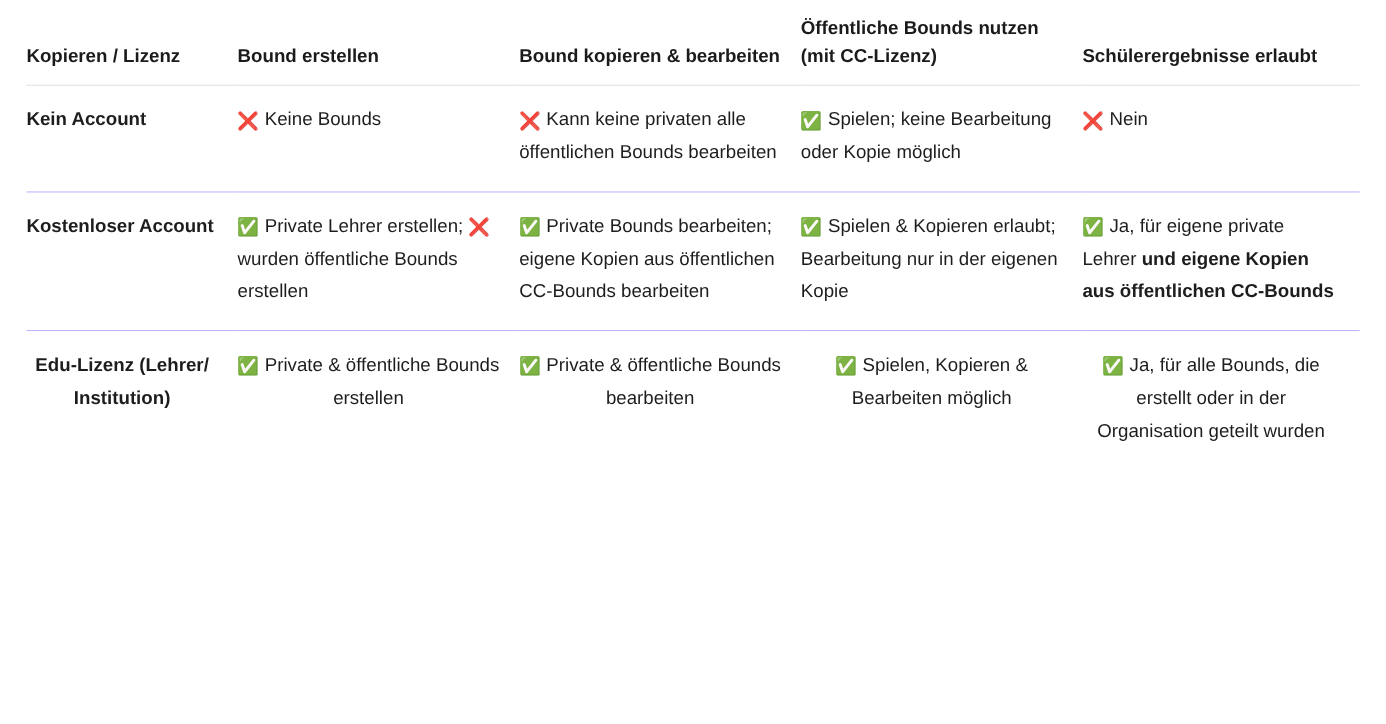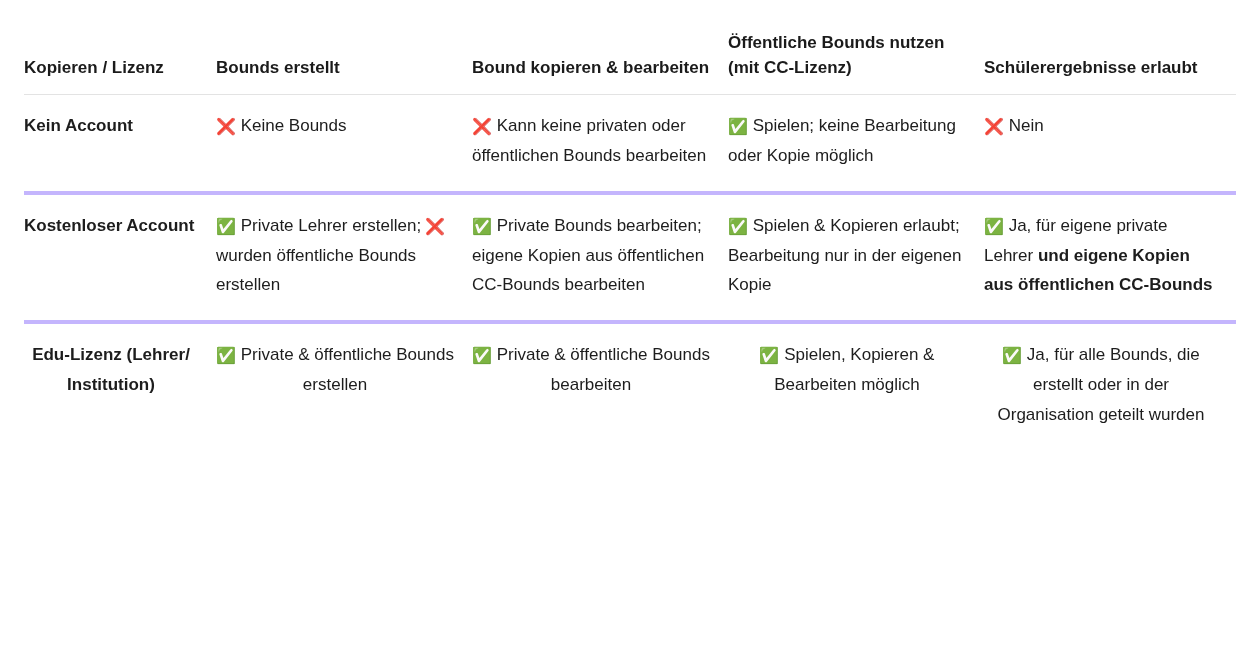--- a/index.html
+++ b/index.html
@@ -32,30 +32,30 @@
   table.matrix col.c3 { width: 256px; }
   table.matrix col.c4 { width: 252px; }
 
   thead th {
     text-align: left;
     vertical-align: bottom;
     font-size: 17px;
     font-weight: bold;
     line-height: 1.45;
     color: #1b1b1b;
-    padding: 31px 18px 14px 0;
+    padding: 14px 18px 14px 0;
     border-bottom: 1px solid #e3e3e3;
   }
   tbody td {
     vertical-align: top;
     font-size: 17px;
     line-height: 1.75;
     color: #1d1d1d;
     padding: 16px 18px 20px 0;
-    border-bottom: 4px solid #c4b5fd;
+    border-bottom: 1px solid #c4b5fd;
   }
   tbody tr:last-child td {
     border-bottom: none;
     text-align: center;
   }
   tbody td.rowhead {
     font-weight: bold;
   }
   .mark {
     font-size: 16px;
@@ -76,31 +76,31 @@
     <colgroup>
       <col class="c0">
         <col class="c1">
         <col class="c2">
         <col class="c3">
         <col class="c4">
     </colgroup>
     <thead>
       <tr>
         <th>Kopieren / Lizenz</th>
-        <th>Bounds erstellt</th>
+        <th>Bound erstellen</th>
         <th>Bound kopieren &amp; bearbeiten</th>
         <th>Öffentliche Bounds nutzen (mit CC-Lizenz)</th>
         <th>Schülerergebnisse erlaubt</th>
       </tr>
     </thead>
     <tbody id="table-body">
         <tr>
           <td class="rowhead">Kein Account</td>
           <td><span class="mark cross">❌</span><span class="cellwrap"> Keine Bounds</span></td>
-          <td><span class="mark cross">❌</span><span class="cellwrap"> Kann keine privaten oder öffentlichen Bounds bearbeiten</span></td>
+          <td><span class="mark cross">❌</span><span class="cellwrap"> Kann keine privaten alle öffentlichen Bounds bearbeiten</span></td>
           <td><span class="mark check">✅</span><span class="cellwrap"> Spielen; keine Bearbeitung oder Kopie möglich</span></td>
           <td><span class="mark cross">❌</span><span class="cellwrap"> Nein</span></td>
         </tr>
         <tr>
           <td class="rowhead">Kostenloser Account</td>
           <td><span class="mark check">✅</span><span class="cellwrap"> Private Lehrer erstellen; </span><span class="mark cross">❌</span><span class="cellwrap"> wurden öffentliche Bounds erstellen</span></td>
           <td><span class="mark check">✅</span><span class="cellwrap"> Private Bounds bearbeiten; eigene Kopien aus öffentlichen CC-Bounds bearbeiten</span></td>
           <td><span class="mark check">✅</span><span class="cellwrap"> Spielen &amp; Kopieren erlaubt; Bearbeitung nur in der eigenen Kopie</span></td>
           <td><span class="mark check">✅</span><span class="cellwrap"> Ja, für eigene private Lehrer </span><span class="bold">und eigene Kopien aus öffentlichen CC-Bounds</span></td>
         </tr>

